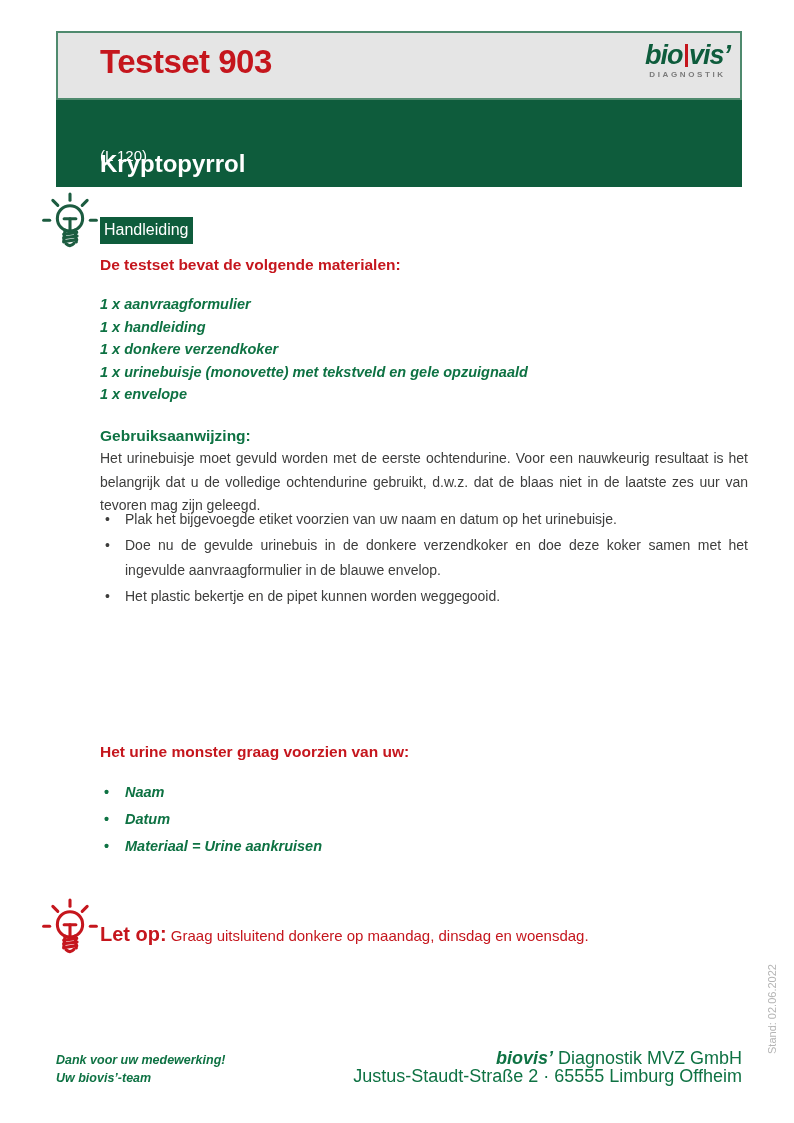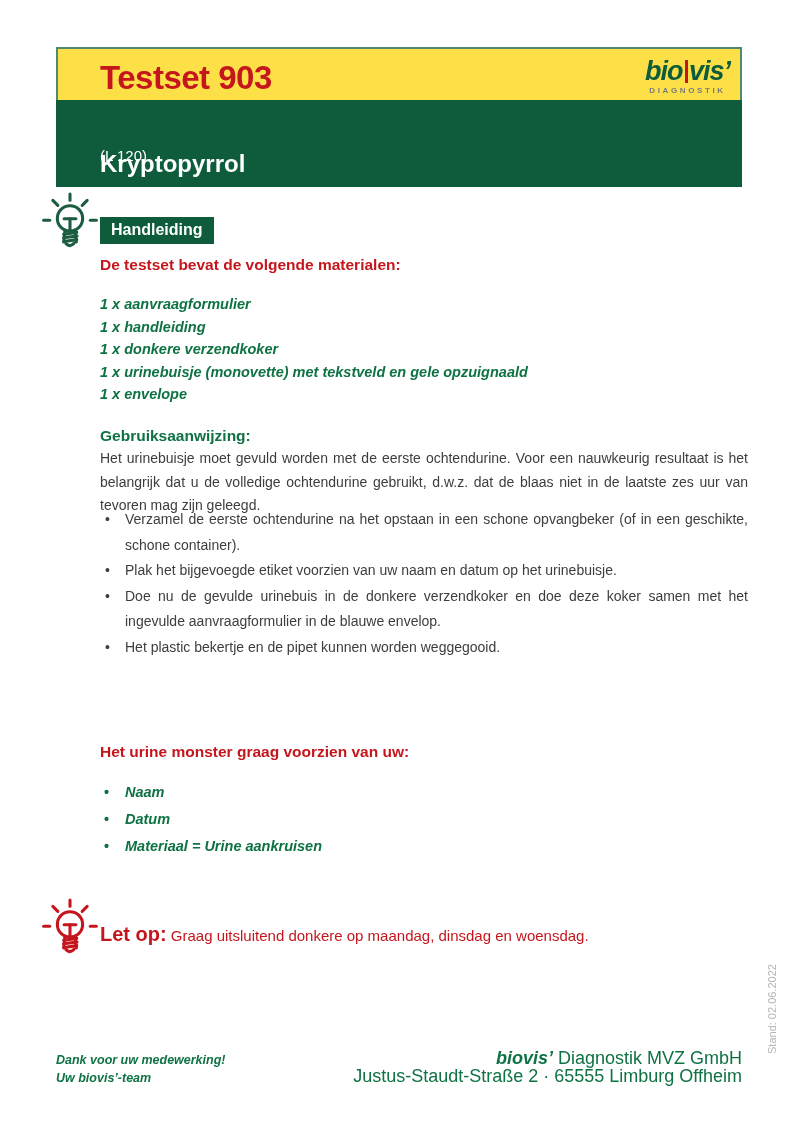--- a/index.html
+++ b/index.html
@@ -4,22 +4,22 @@
 <style>
   * { margin:0; padding:0; box-sizing:border-box; }
   html,body { background:#ffffff; }
   body {
     width:794px; height:1123px; position:relative; overflow:hidden;
     font-family:"Liberation Sans", sans-serif; color:#3d3d3c;
   }
 
   
   .header-box {
-    position:absolute; left:56px; top:47px; width:686px; height:69px;
-    background:#fde047; border:2px solid #4f8a6e;
+    position:absolute; left:56px; top:31px; width:686px; height:69px;
+    background:#e5e5e5; border:2px solid #4f8a6e;
   }
   .doc-title {
     position:absolute; left:42px; top:10px;
     font-size:33px; font-weight:bold; color:#c5161d; letter-spacing:-0.5px;
   }
   .logo { position:absolute; top:9px; right:10px; text-align:center; }
   .logo-word {
     font-style:italic; font-weight:bold; font-size:27px; color:#0e5c3c;
     letter-spacing:-1px; line-height:26px; white-space:nowrap;
   }
@@ -40,21 +40,21 @@
   .banner-title { position:absolute; left:44px; top:22px; font-size:24px; font-weight:bold;margin-top:28px; }
   .banner-code  { position:absolute; left:44px; top:47px; font-size:15px; }
 
   
   .bulb { position:absolute; width:56px; height:60px; }
   .bulb-1 { left:42px; top:192px; color:#1c5c40; }
   .bulb-2 { left:42px; top:898px; color:#c5161d; }
 
   .handleiding-chip {
     position:absolute; left:100px; top:217px; background:#0e5c3c; color:#ffffff;
-    font-weight:bold; font-size:16px; padding:4px 11px 5px; display:inline-block;
+    font-weight:normal; font-size:16px; padding:4px 4px 5px; display:inline-block;
   }
 
   .content { position:absolute; left:100px; width:648px; }
 
   .h-red   { font-size:15.5px; font-weight:bold; color:#c5161d; }
   .h-green { font-size:15.5px; font-weight:bold; color:#0e7243; }
 
   .materials { top:293px; }
   .materials p {
     font-size:14.5px; font-weight:bold; font-style:italic; color:#0e7243;
@@ -151,21 +151,20 @@
   <p>1 x donkere verzendkoker</p>
   <p>1 x urinebuisje (monovette) met tekstveld en gele opzuignaald</p>
   <p>1 x envelope</p>
 </div>
 
 <div class="content h-green" style="top:427px">Gebruiksaanwijzing:</div>
 
 <div class="content intro">Het urinebuisje moet gevuld worden met de eerste ochtendurine. Voor een nauwkeurig resultaat is het belangrijk dat u de volledige ochtendurine gebruikt, d.w.z. dat de blaas niet in de laatste zes uur van tevoren mag zijn geleegd.</div>
 
 <ul class="content bullets">
-  <li>Verzamel de eerste ochtendurine na het opstaan in een schone opvangbeker (of in een geschikte, schone container).</li>
   <li>Plak het bijgevoegde etiket voorzien van uw naam en datum op het urinebuisje.</li>
   <li>Doe nu de gevulde urinebuis in de donkere verzendkoker en doe deze koker samen met het ingevulde aanvraagformulier in de blauwe envelop.</li>
   <li>Het plastic bekertje en de pipet kunnen worden weggegooid.</li>
 </ul>
 
 <div class="content h-red" style="top:743px">Het urine monster graag voorzien van uw:</div>
 
 <ul class="content labels">
   <li>Naam</li>
   <li>Datum</li>

